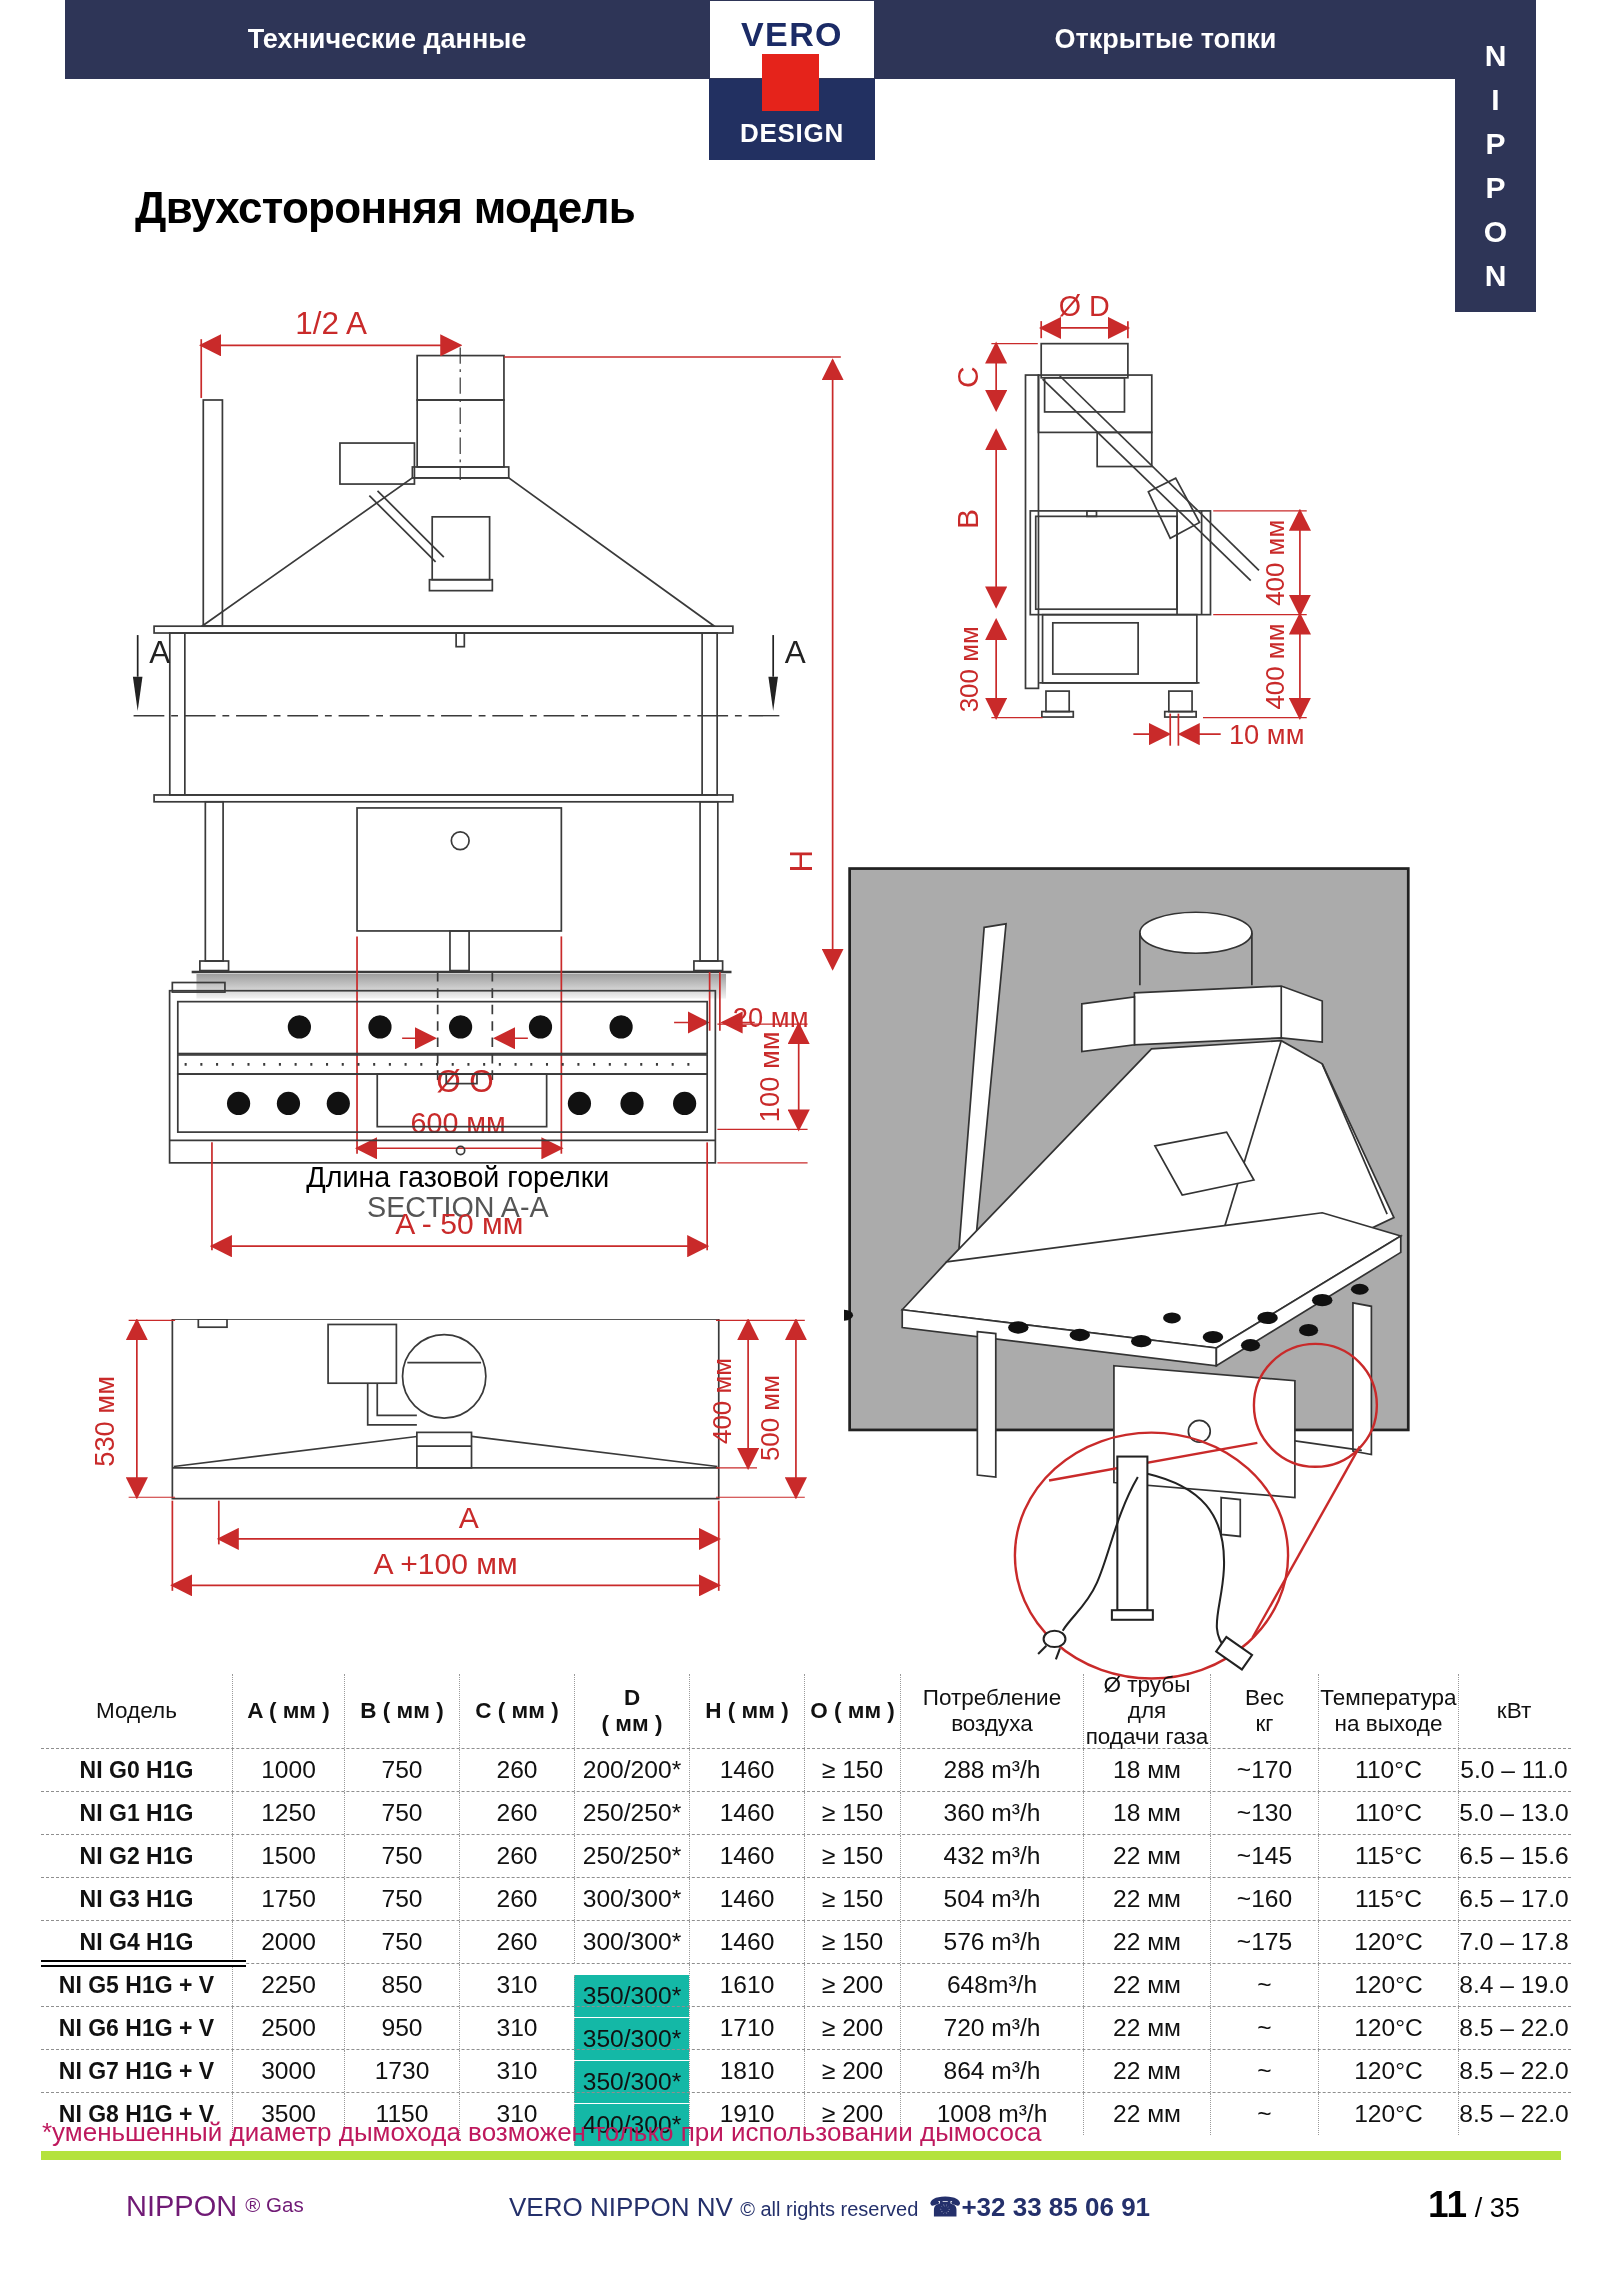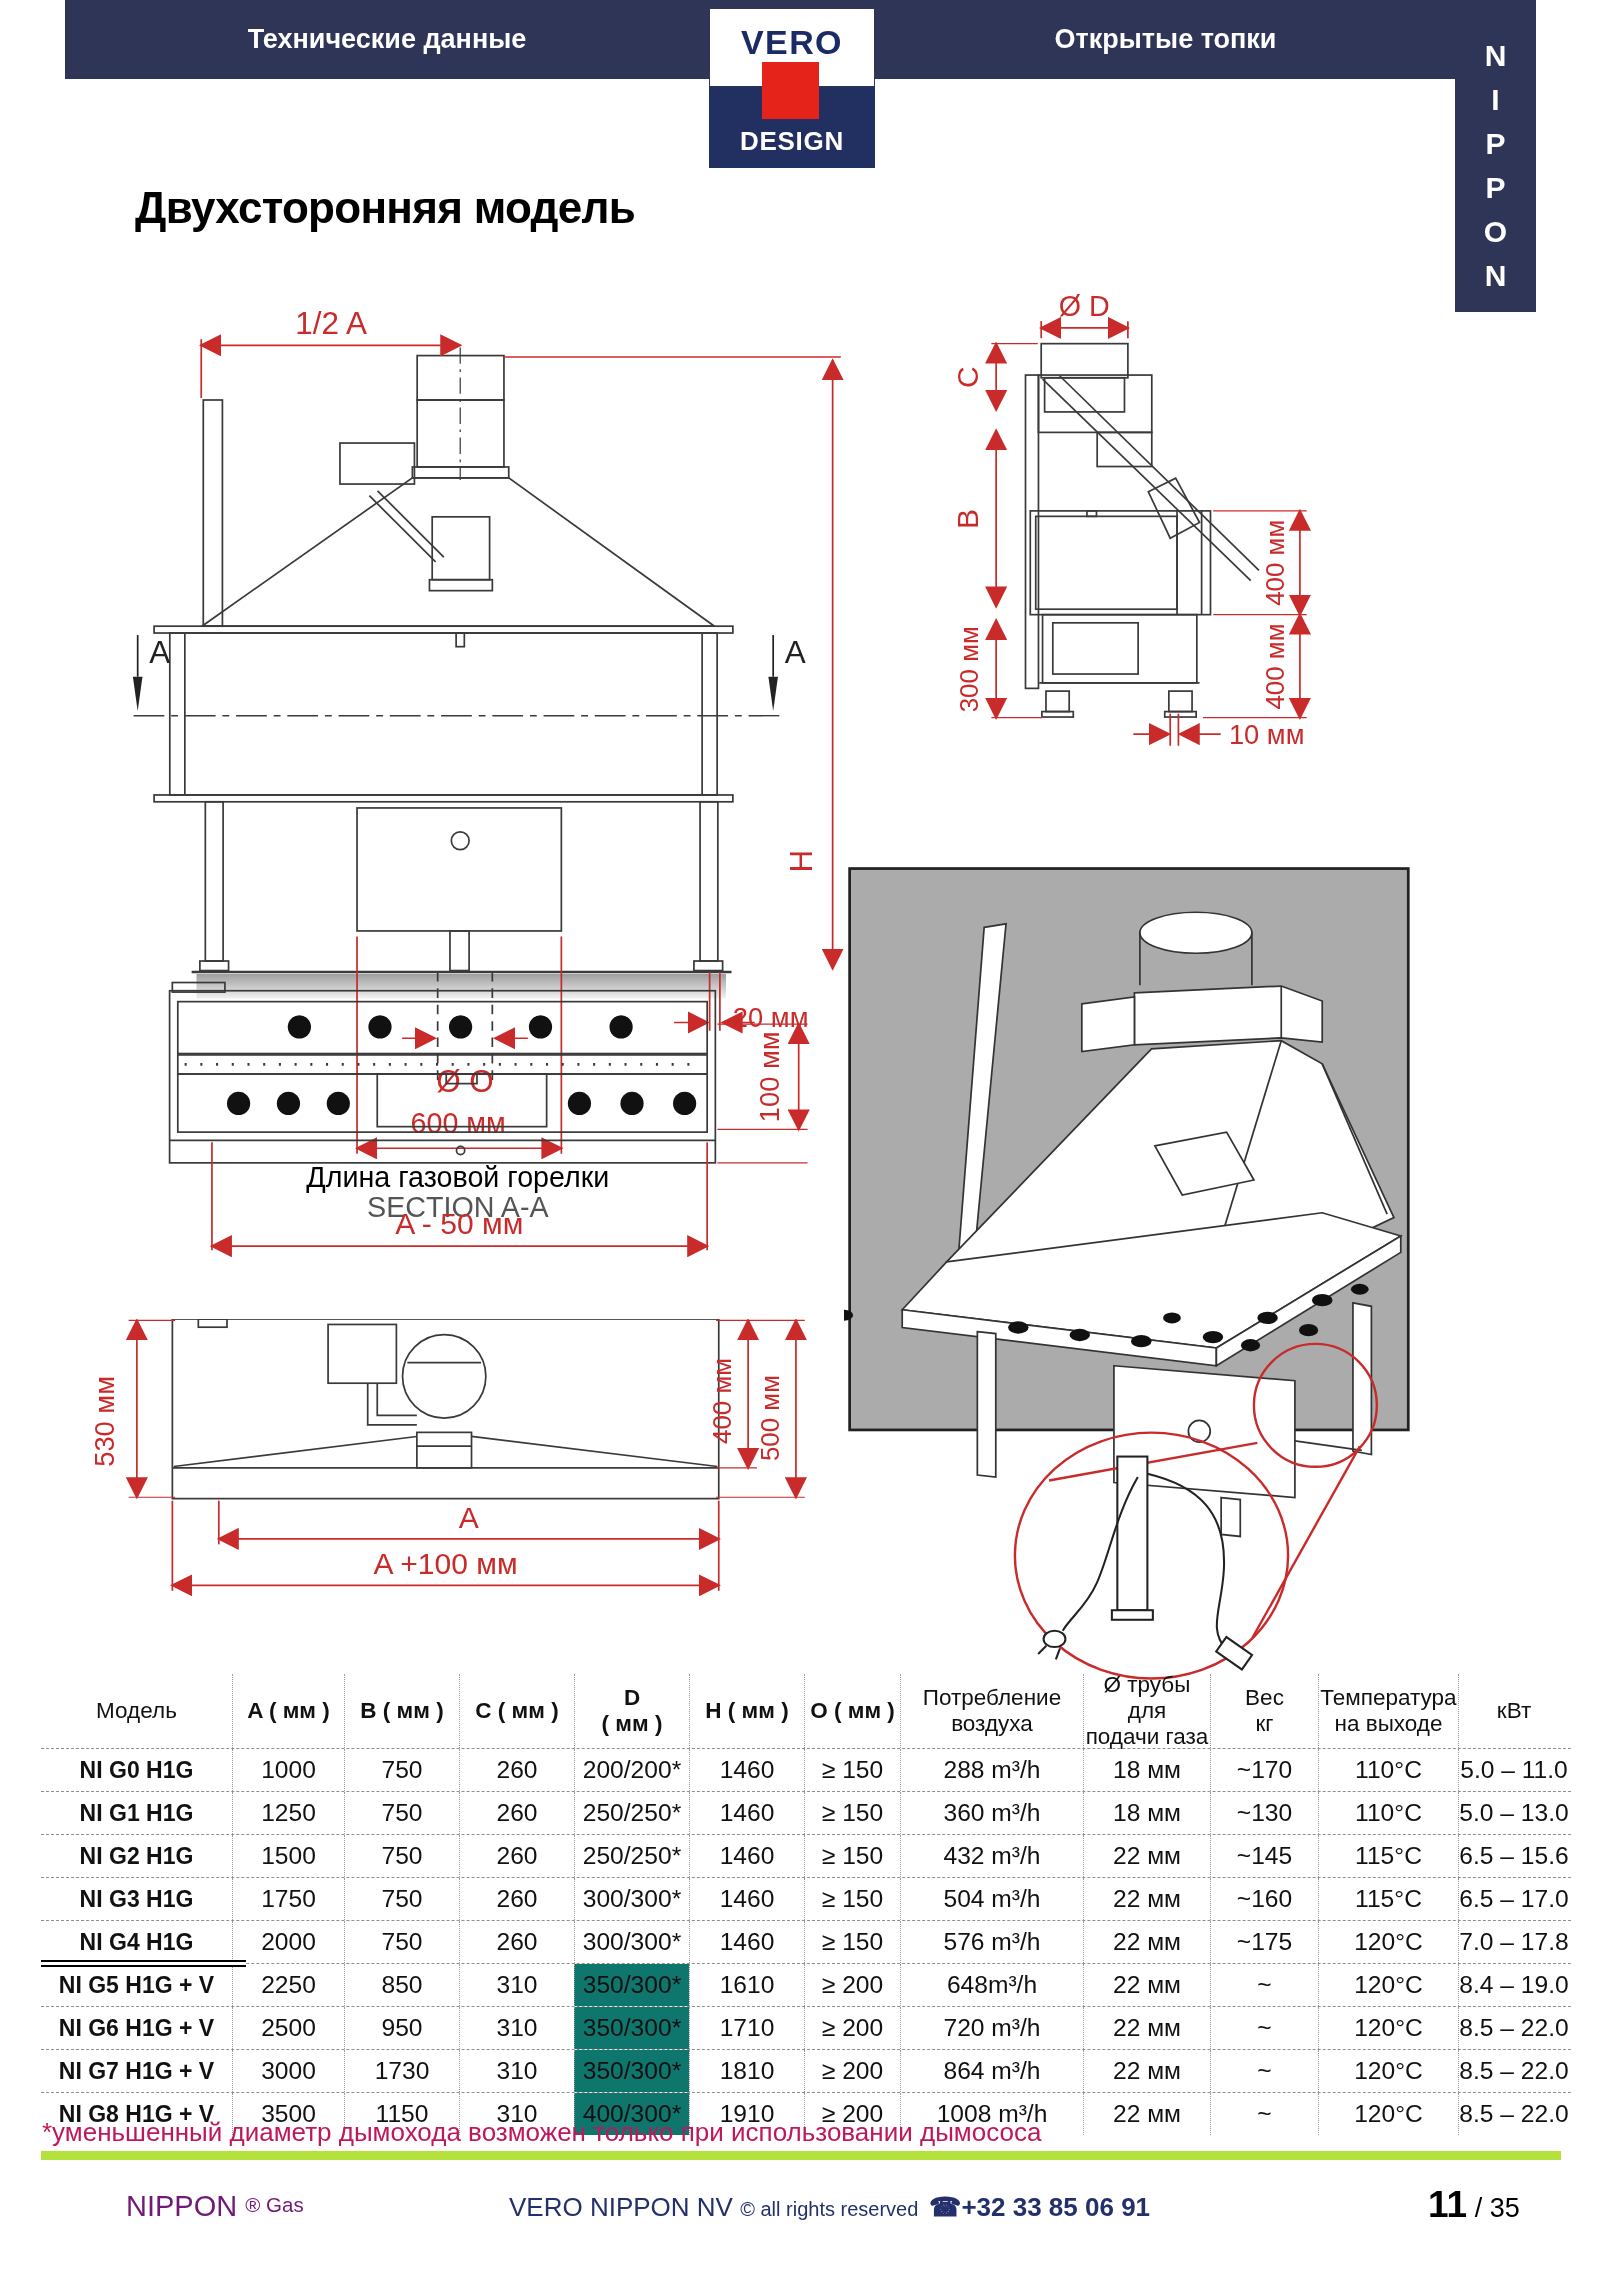--- a/index.html
+++ b/index.html
@@ -5,21 +5,21 @@
   html,body{margin:0;padding:0;}
   body{width:1617px;height:2284px;position:relative;background:#fff;
        font-family:"Liberation Sans", sans-serif;color:#111;overflow:hidden;}
   .abs{position:absolute;}
   
   .header-bar{position:absolute;left:65px;top:0;width:1470px;height:79px;background:#2e3557;}
   .bar-title{position:absolute;top:0;height:79px;line-height:79px;color:#fff;
              font-size:27px;font-weight:bold;text-align:center;}
   .bar-title.left{left:65px;width:644px;}
   .bar-title.right{left:875px;width:581px;}
-  .logo{position:absolute;left:709px;top:8px;width:166px;height:161px;}
+  .logo{position:absolute;left:709px;top:0;width:166px;height:161px;}
   .logo .top{position:absolute;left:0;top:0;width:100%;height:79px;background:#fff;
              border:1.4px solid #2e3557;box-sizing:border-box;}
   .logo .bottom{position:absolute;left:0;top:79px;width:100%;height:81px;background:#223061;}
   .logo .vero{position:absolute;left:0;top:15px;width:100%;text-align:center;
               font-size:34px;font-weight:bold;color:#1b2b66;letter-spacing:1.4px;}
   .logo .design{position:absolute;left:0;top:118px;width:100%;text-align:center;
               font-size:26px;font-weight:bold;color:#fff;letter-spacing:0.7px;}
   .logo .red-square{position:absolute;left:53px;top:54px;width:57px;height:57px;background:#e5231b;}
   .nippon-tab{position:absolute;left:1455px;top:0;width:81px;height:312px;background:#2e3557;
               display:flex;flex-direction:column;align-items:center;padding-top:34px;box-sizing:border-box;}
@@ -36,21 +36,21 @@
   .th{white-space:pre-line;text-align:center;font-size:22.5px;line-height:26px;
       display:flex;align-items:center;justify-content:center;height:100%;box-sizing:border-box;
       border-left:1.4px dotted #9a9a9a;}
   .th.b{font-weight:bold;}
   .tr{display:flex;height:42px;border-top:1.4px dashed #8f8f8f;position:relative;}
   .tr.strong::before{content:"";position:absolute;left:0;top:-4.1px;width:205px;height:2.7px;
       border-top:2px solid #000;border-bottom:2px solid #000;background:#fff;}
   .td{display:flex;align-items:center;justify-content:center;height:100%;box-sizing:border-box;
       border-left:1.4px dotted #9a9a9a;}
   .td.model{font-weight:bold;font-size:23px;}
-  .td.hl{background:#0f766e;}
+  .td.hl{background:#14b8a6;margin-top:11px;}
   .c0{width:191px;border-left:none !important;}
   .c1{width:112px;}.c2{width:115px;}.c3{width:115px;}.c4{width:115px;}.c5{width:115px;}
   .c6{width:96px;}.c7{width:183px;}.c8{width:127px;}.c9{width:108px;}.c10{width:140px;}.c11{width:111px;}
   
   .footnote{position:absolute;left:42px;top:2117px;font-size:26px;color:#be185d;}
   .green-divider{position:absolute;left:41px;top:2151px;width:1520px;height:9px;background:#b4e23d;}
   .footer-brand{position:absolute;left:126px;top:2190px;font-size:29px;color:#701a75;}
   .footer-brand .reg{font-size:20.5px;vertical-align:4.1px;}
   .footer-company{position:absolute;left:509px;top:2192px;font-size:26px;color:#24306b;}
   .footer-company .rights{font-size:20px;}

